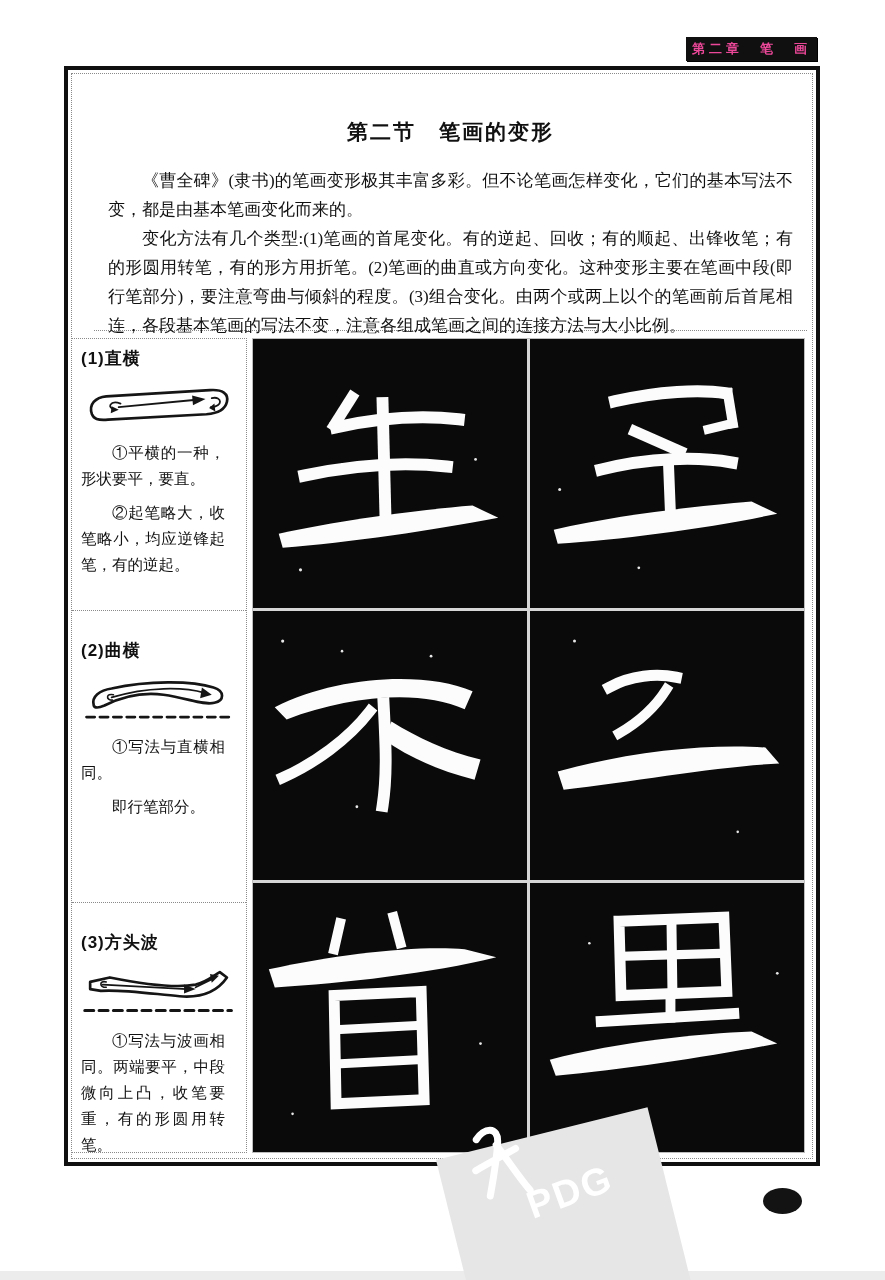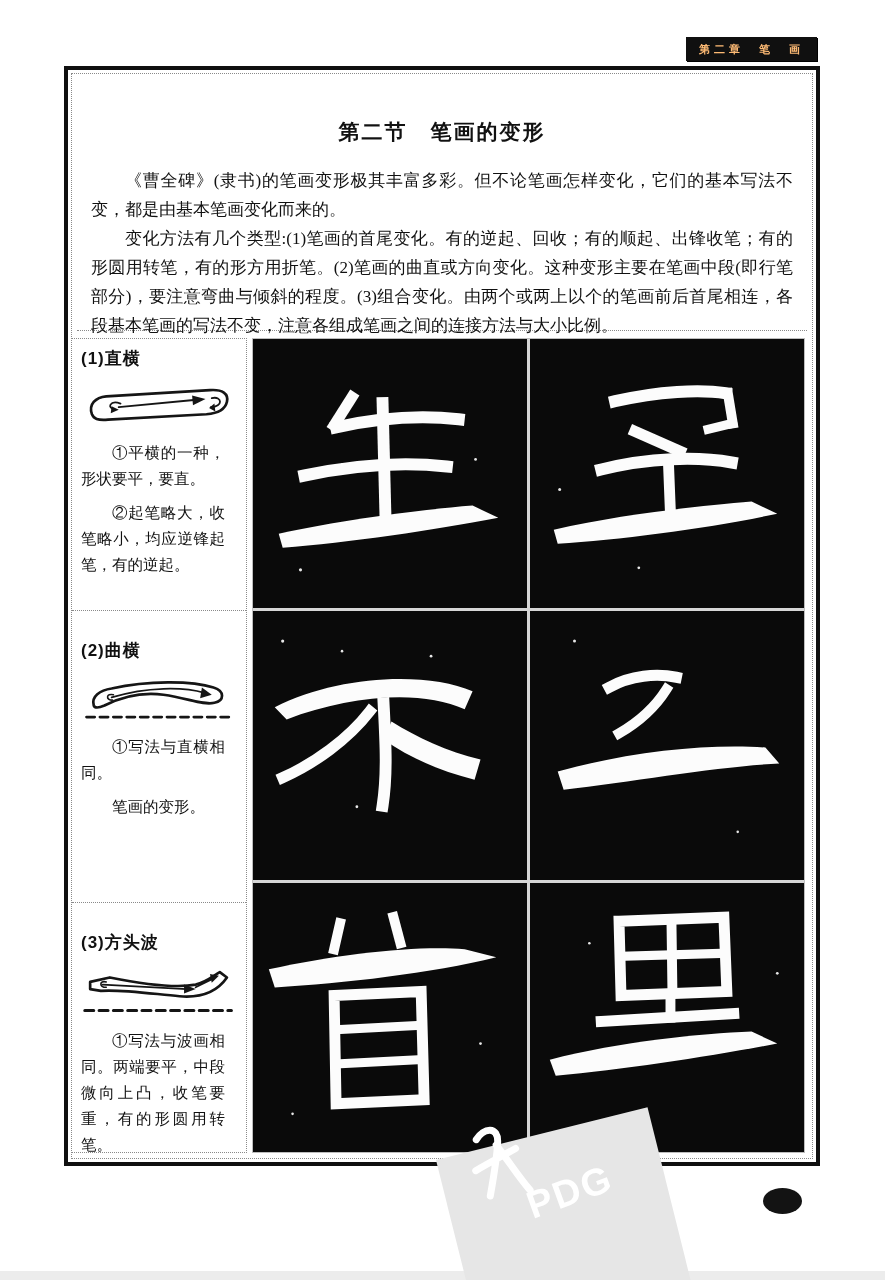--- a/index.html
+++ b/index.html
@@ -6,37 +6,37 @@
   body{
     width:885px;height:1280px;position:relative;overflow:hidden;
     background:#ffffff;
     font-family:"Liberation Serif","DejaVu Serif",serif;
     color:#111;
   }
   .page{position:absolute;inset:0;}
   
   .chapter-header{
     position:absolute;left:686px;top:37px;width:131px;height:24px;
-    background:#101010;color:#fdba74;
+    background:#101010;color:#ec4899;
     font-family:Liberation Serif, serif;
-    font-size:11px;font-weight:bold;letter-spacing:4px;
+    font-size:13px;font-weight:bold;letter-spacing:4px;
     display:flex;align-items:center;justify-content:center;
     box-shadow:1px 1px 0 #000;
   }
   
   .frame{
     position:absolute;left:64px;top:66px;width:748px;height:1092px;
     border:4px solid #101010;background:#fff;
   }
   .inner-border{
     position:absolute;inset:3px;border:1px dotted #8a8a8a;pointer-events:none;
   }
   
   .top-section{
-    position:absolute;left:9px;top:6px;right:9px;height:255px;
+    position:absolute;left:26px;top:6px;right:9px;height:255px;
     border-bottom:1px dotted #8a8a8a;
     padding:0 14px;box-sizing:border-box;
   }
   .title{
     margin:42px 0 20px 0;text-align:center;
     font-size:21px;font-weight:600;letter-spacing:2px;
   }
   .para{
     margin:0;font-size:17px;line-height:29px;text-align:justify;
     text-indent:2em;
@@ -146,21 +146,21 @@
         <div class="lcell">
           <h3>(2)曲横</h3>
           <svg class="stroke-illus" width="152" height="50" viewBox="0 0 170 52">
             <path class="il" stroke-width="3" d="M12,31 C9,21 19,14 32,12 C72,3 122,3 146,11 C159,15 158,26 147,28 C134,31 118,23 90,19 C60,15 36,25 24,31 C17,34 13,34 12,31 Z"></path>
             <path class="il" stroke-width="2" d="M32,22 C72,10 112,10 136,17"></path>
             <polygon class="if" points="133,11 144,19 131,23"></polygon>
             <path class="il" stroke-width="1.8" d="M34,19 C26,17 25,25 33,25"></path>
             <path class="il" stroke-width="3.2" stroke-dasharray="9 6" d="M4,44 L164,44"></path>
           </svg>
           <p class="note">①写法与直横相同。</p>
-          <p class="note">笔画的变形。</p>
+          <p class="note">即行笔部分。</p>
         </div>
 
         <div class="lcell">
           <h3>(3)方头波</h3>
           <svg class="stroke-illus" width="152" height="52" viewBox="0 0 170 55">
             <path class="il" stroke-width="3" d="M8,14 L30,9 C70,17 105,21 126,17 C138,14 146,7 153,3 L161,9 C150,25 132,32 108,30 C75,27 40,22 20,24 L8,22 Z"></path>
             <path class="il" stroke-width="2" d="M22,17 L116,22"></path>
             <polygon class="if" points="113,17 126,22 113,27"></polygon>
             <path class="il" stroke-width="2" d="M126,20 L146,10"></path>
             <polygon class="if" points="142,5 152,7 144,15"></polygon>

